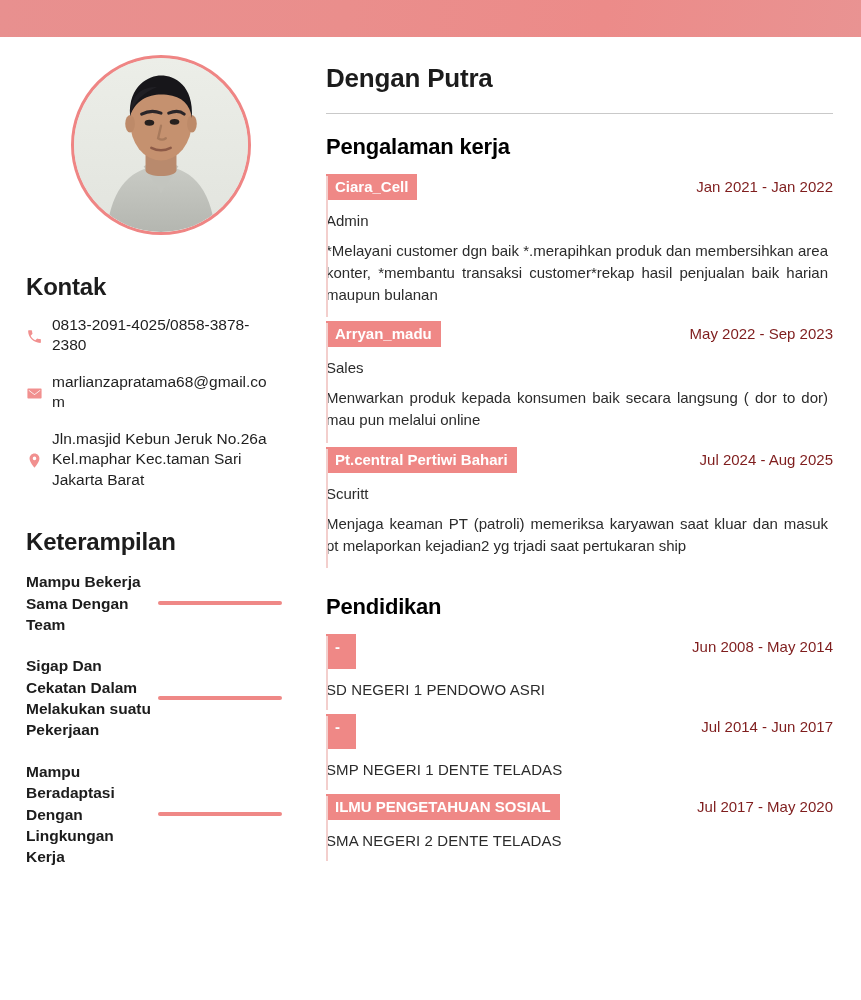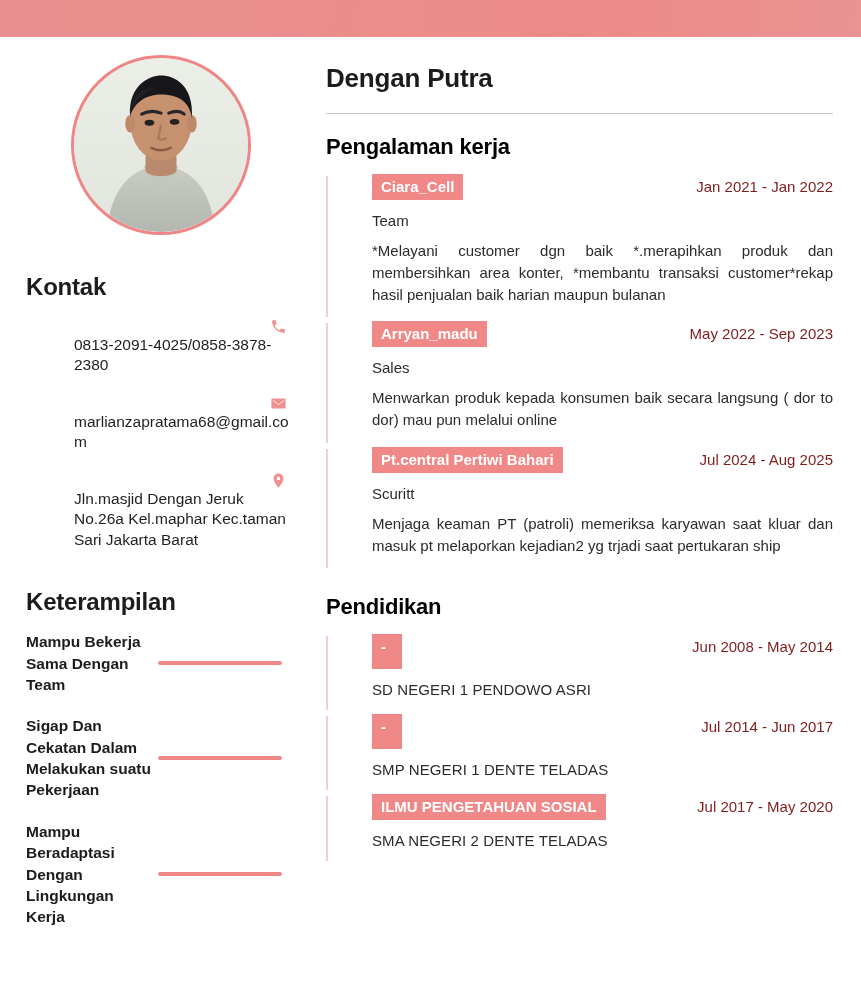--- a/index.html
+++ b/index.html
@@ -67,23 +67,22 @@
     font-size: 24px;
     font-weight: bold;
     color: #1c1c1c;
     letter-spacing: -0.2px;
     margin-top: 38px;
     margin-bottom: 14px;
   }
 
   .contact-row {
     display: flex;
-    align-items: flex-end;
+    align-items: center;
     margin-bottom: 16px;
-    flex-direction: column;
   }
   .contact-icon {
     width: 26px;
     min-width: 26px;
     padding-top: 3px;
     color: #f1908f;
   }
   .contact-icon svg { display: block; }
   .contact-text {
     font-size: 15.5px;
@@ -146,21 +145,20 @@
   .main-heading {
     font-size: 22px;
     font-weight: bold;
     color: #000000;
     letter-spacing: -0.2px;
     margin-bottom: 14px;
   }
 
   .timeline-item {
     position: relative;
-    padding-left: 46px;
     padding-bottom: 10px;
   }
   .timeline-rail {
     position: absolute;
     left: 0;
     top: 2px;
     bottom: 4px;
     width: 2px;
     background: #f3cfcd;
   }
@@ -288,21 +286,21 @@
           </span>
           <span class="contact-text">marlianzapratama68@gmail.com</span>
         </div>
 
         <div class="contact-row">
           <span class="contact-icon">
             <svg width="17" height="17" viewBox="0 0 24 24" fill="currentColor" aria-hidden="true">
               <path d="M12 2c-3.9 0-7 3.1-7 7 0 5.2 7 13 7 13s7-7.8 7-13c0-3.9-3.1-7-7-7zm0 9.5A2.5 2.5 0 1 1 12 6.5a2.5 2.5 0 0 1 0 5z"></path>
             </svg>
           </span>
-          <span class="contact-text">Jln.masjid Dengan Jeruk No.26a Kel.maphar Kec.taman Sari Jakarta Barat</span>
+          <span class="contact-text">Jln.masjid Kebun Jeruk No.26a Kel.maphar Kec.taman Sari Jakarta Barat</span>
         </div>
 
       </div>
 
       <h2 class="side-heading">Keterampilan</h2>
 
       <div id="skills-list">
 
         <div class="skill-row">
           <span class="skill-label">Mampu Bekerja Sama Dengan Team</span>
@@ -336,21 +334,21 @@
 
       <section id="experience-section">
         <h2 class="main-heading">Pengalaman kerja</h2>
 
         <div class="timeline-item">
           <span class="timeline-rail"></span>
           <div class="item-head">
             <span class="org-badge">Ciara_Cell</span>
             <span class="item-date">Jan 2021 - Jan 2022</span>
           </div>
-          <div class="item-role">Team</div>
+          <div class="item-role">Admin</div>
           <div class="item-desc">*Melayani customer dgn baik *.merapihkan produk dan membersihkan area konter, *membantu transaksi customer*rekap hasil penjualan baik harian maupun bulanan</div>
         </div>
 
         <div class="timeline-item">
           <span class="timeline-rail"></span>
           <div class="item-head">
             <span class="org-badge">Arryan_madu</span>
             <span class="item-date">May 2022 - Sep 2023</span>
           </div>
           <div class="item-role">Sales</div>

